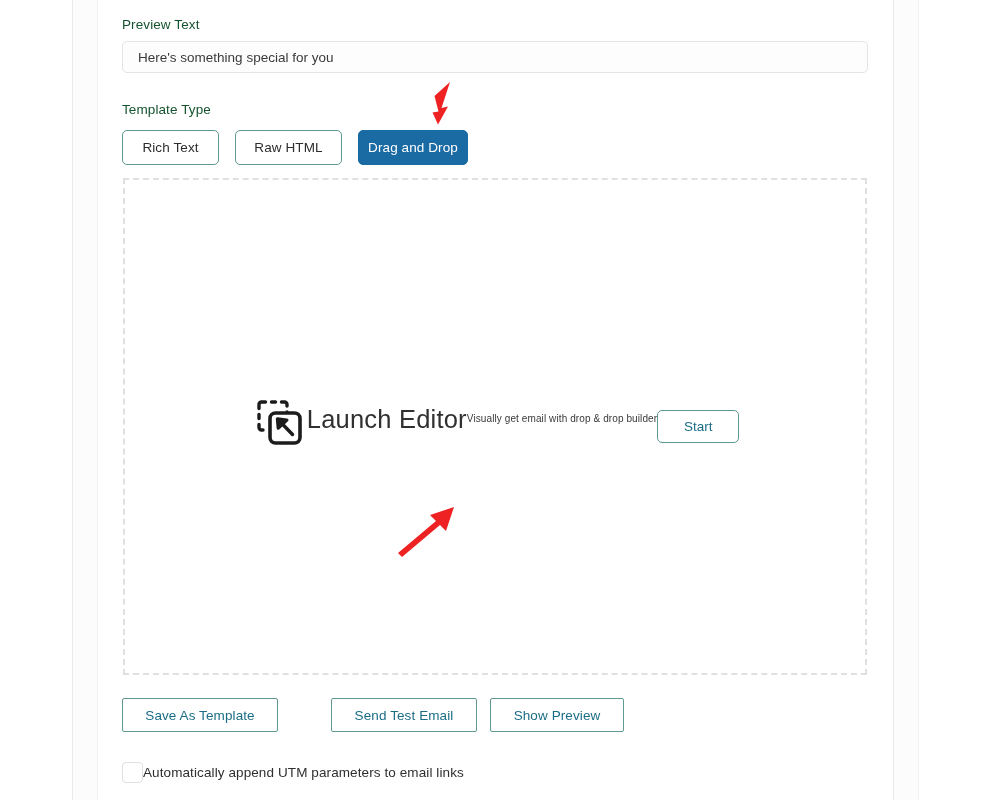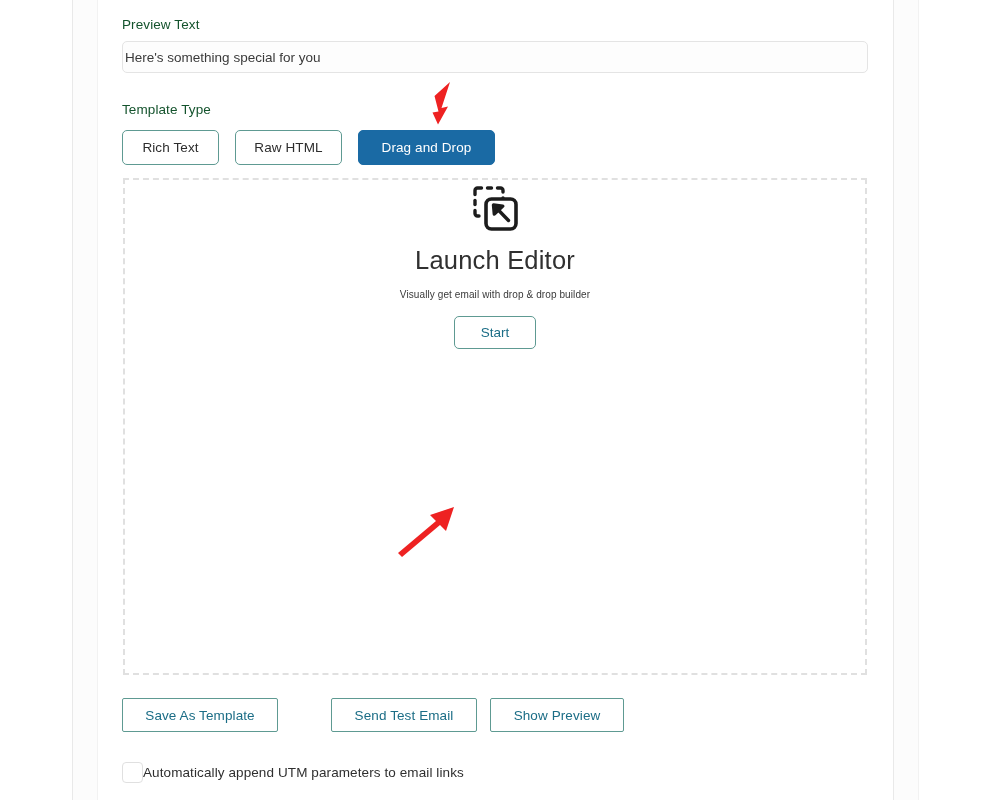--- a/index.html
+++ b/index.html
@@ -62,21 +62,21 @@
     top: 41px;
     width: 746px;
     height: 32px;
     box-sizing: border-box;
     border: 1px solid #e4e4e4;
     border-radius: 5px;
     background: #fdfdfd;
     font-family: "Liberation Sans", sans-serif;
     font-size: 13.5px;
     color: #3a3a3a;
-    padding: 0 2px;
+    padding: 0 15px;
     outline: none;
   }
   .text-input::placeholder { color: #9a9a9a; }
 
   #template-type-label { position: absolute; left: 0; top: 102px; }
 
   
   .seg-row {
     position: absolute;
     left: 0;
@@ -101,36 +101,36 @@
     justify-content: center;
     white-space: nowrap;
   }
   .seg-btn.active {
     background: #1a6aa4;
     border-color: #1a6aa4;
     color: #ffffff;
   }
   #seg-rich-text { width: 97px; padding: 12px; }
   #seg-raw-html { width: 107px; padding: 12px; }
-  #seg-drag-drop { width: 137px; padding: 16px; text-align: right; }
+  #seg-drag-drop { width: 110px; padding: 16px; text-align: right; }
 
   
   #drop-area {
     position: absolute;
     left: 1px;
     top: 178px;
     width: 744px;
     height: 497px;
     box-sizing: border-box;
     border: 2px dashed #e0e0e0;
     background: #ffffff;
     display: flex;
-    flex-direction: column;
-    align-items: center;
-    justify-content: flex-start;
+    flex-direction: row;
+    align-items: center;
+    justify-content: center;
   }
 
   #dnd-icon { margin-bottom: 10px; display: block; }
 
   #launch-title {
     font-size: 25.5px;
     font-weight: 400;
     color: #303030;
     margin: 0 0 14px 0;
     letter-spacing: .2px;

